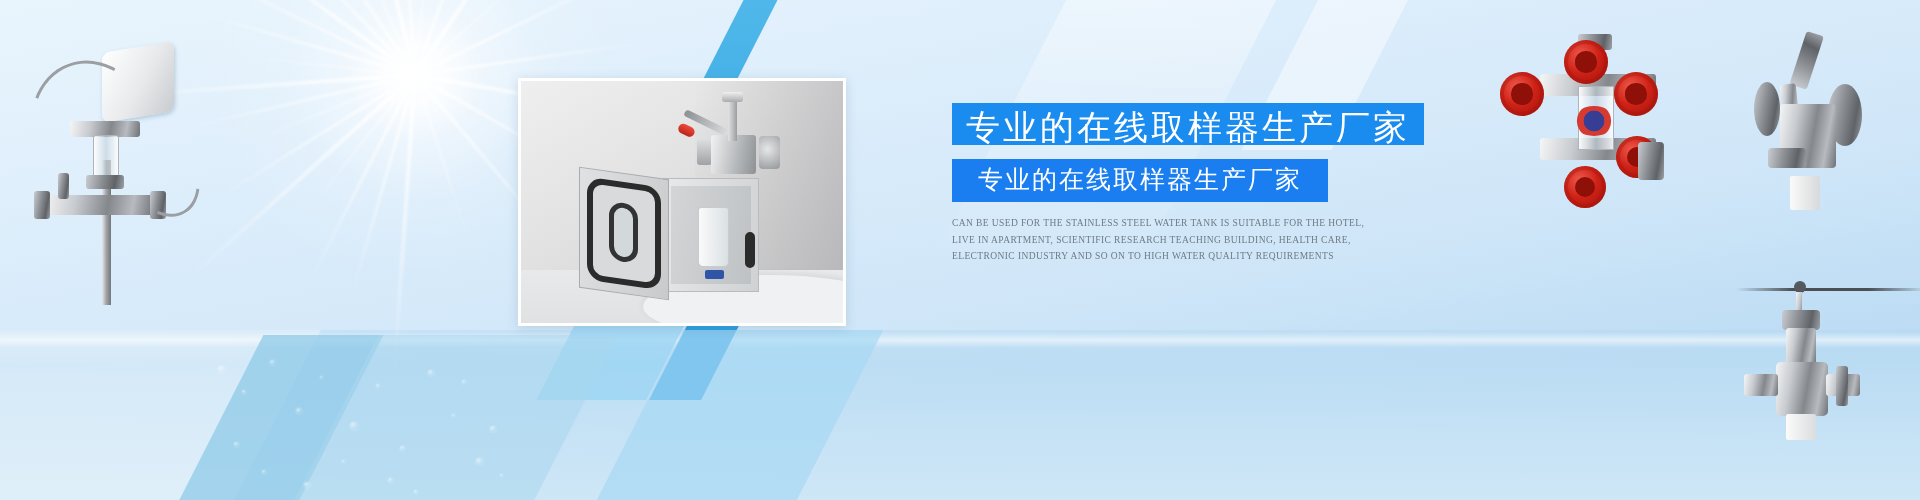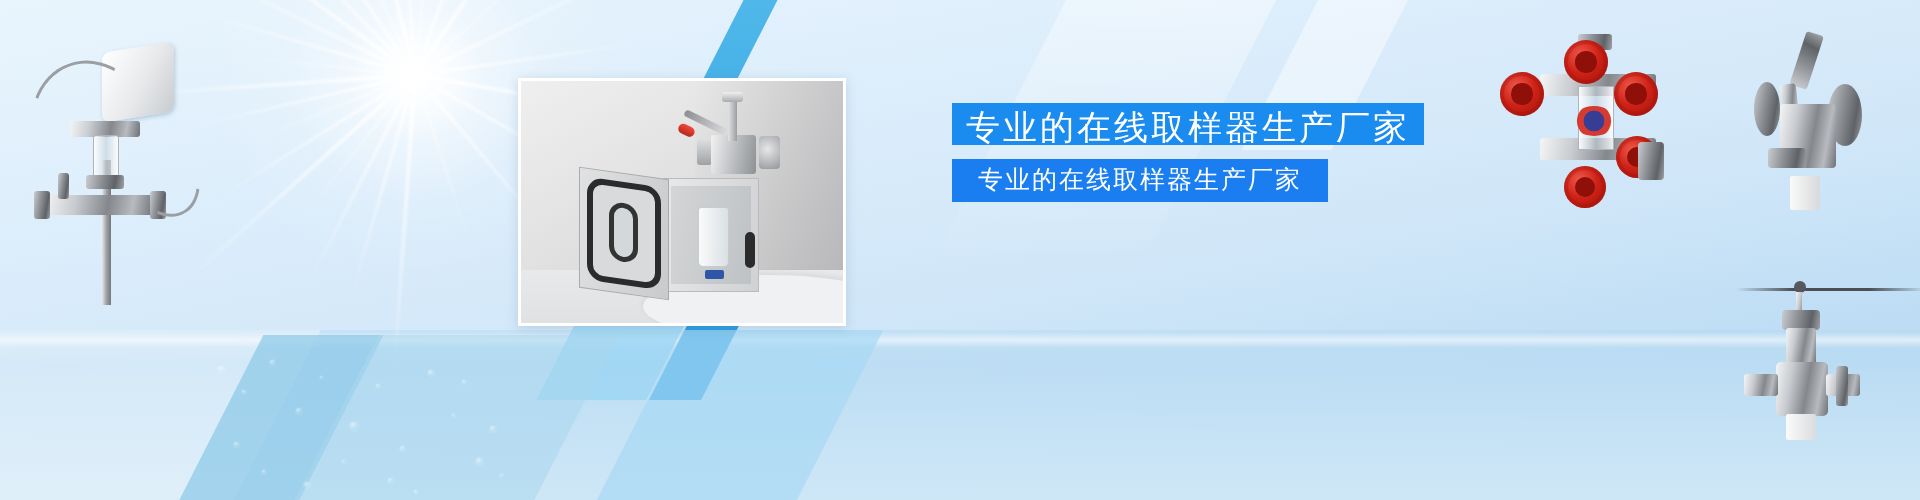--- a/index.html
+++ b/index.html
@@ -298,15 +298,16 @@
     <div class="metal" style="position:absolute;left:18px;top:100px;width:52px;height:54px;border-radius:5px;"></div>
     <div class="metal" style="position:absolute;left:-14px;top:112px;width:34px;height:22px;border-radius:3px;"></div>
     <div class="metal" style="position:absolute;left:68px;top:112px;width:34px;height:22px;border-radius:3px;"></div>
     <div class="metal-d" style="position:absolute;left:78px;top:104px;width:12px;height:40px;border-radius:3px;"></div>
     <div style="position:absolute;left:28px;top:152px;width:30px;height:26px;background:linear-gradient(90deg,#fbfbfb,#dadcde);border-radius:2px;"></div>
   </div>
 
   <div class="textblock">
     <div><span class="headline">专业的在线取样器生产厂家</span></div>
     <div><span class="pill">专业的在线取样器生产厂家</span></div>
+    <div class="entext">CAN BE USED FOR THE STAINLESS STEEL WATER TANK IS SUITABLE FOR THE HOTEL, LIVE IN APARTMENT, SCIENTIFIC RESEARCH TEACHING BUILDING, HEALTH CARE, ELECTRONIC INDUSTRY AND SO ON TO HIGH WATER QUALITY REQUIREMENTS</div>
   </div>
 
 </div>
 
 </body></html>

